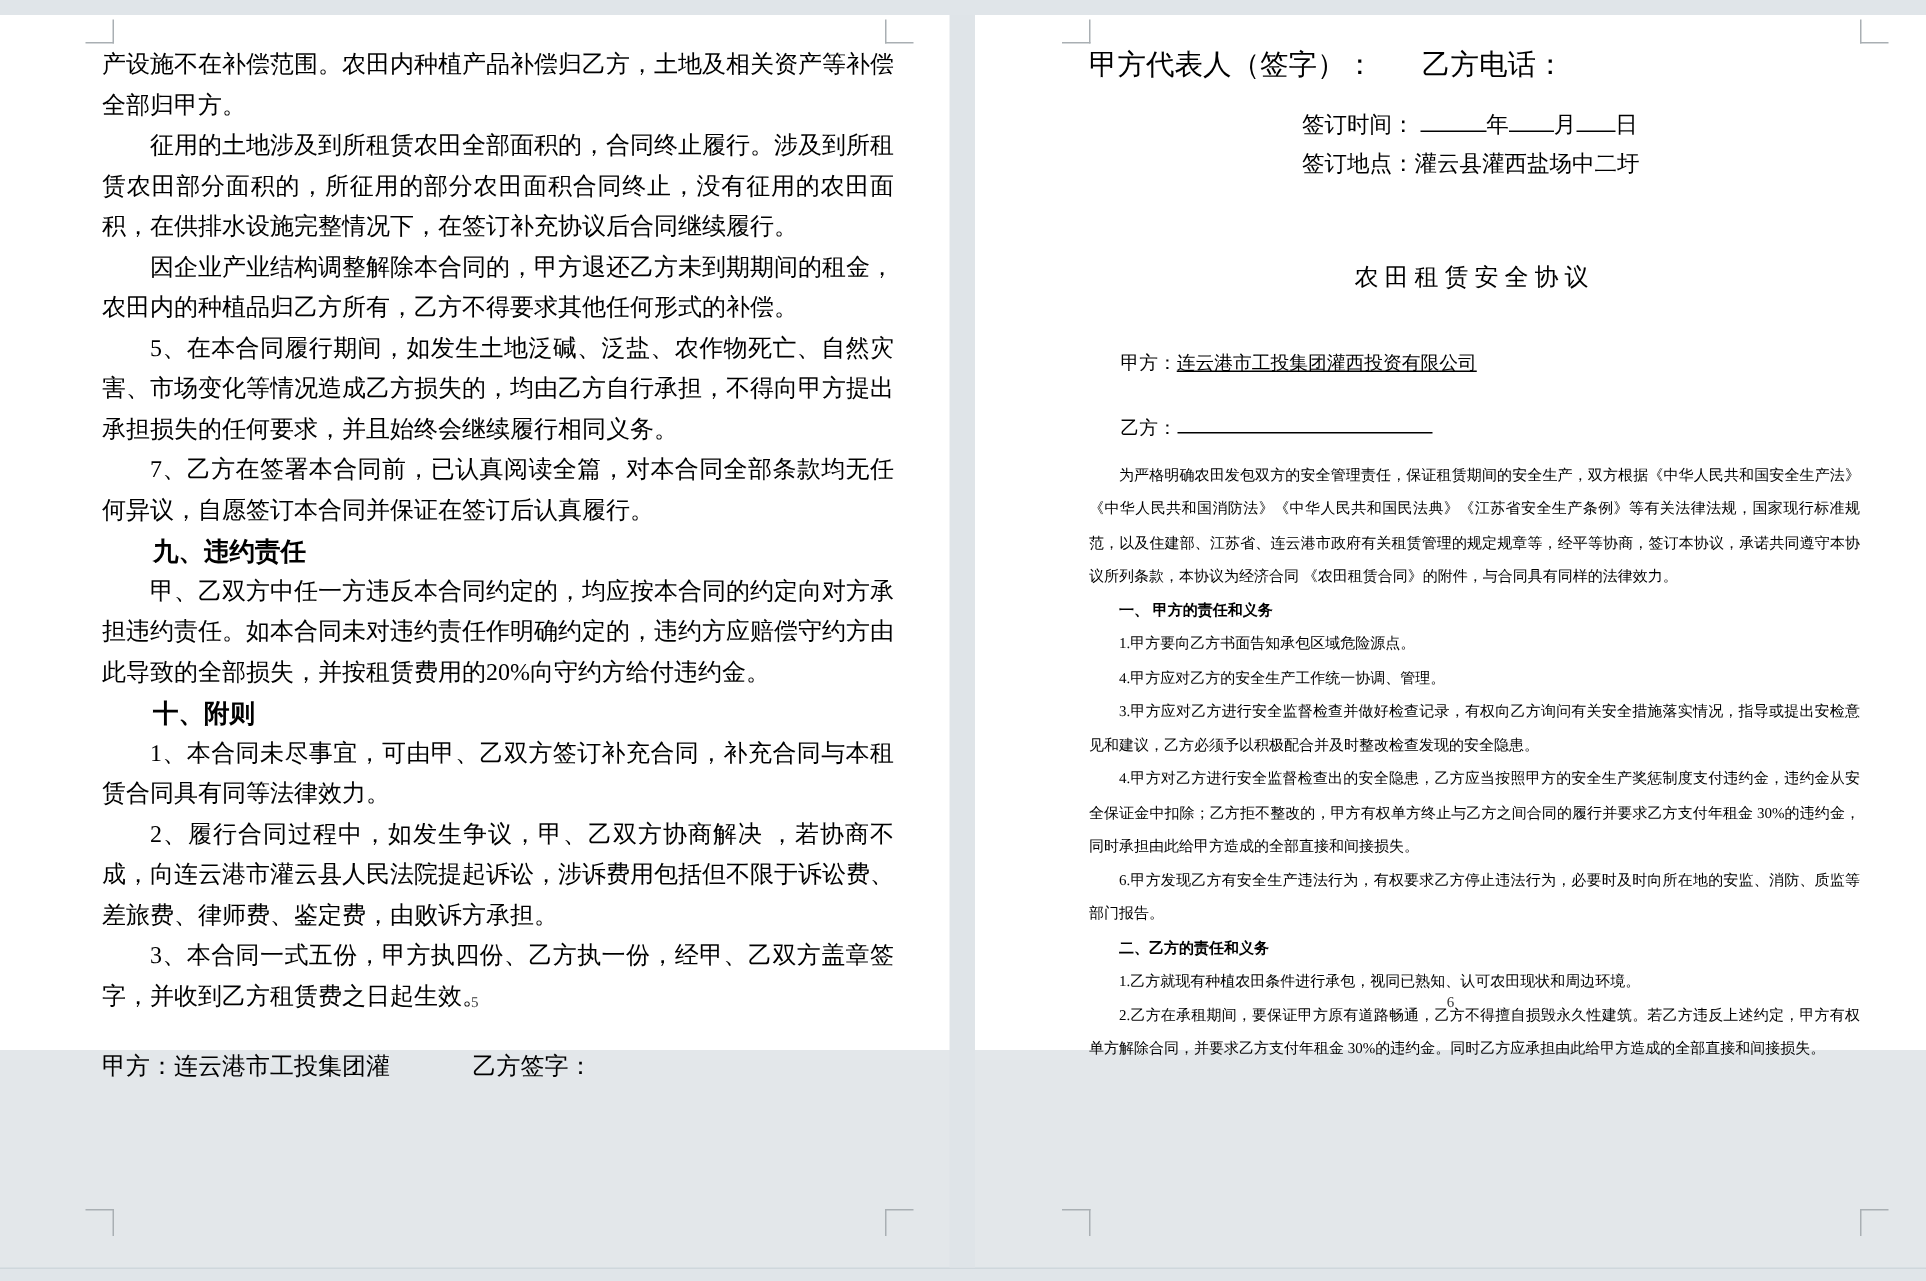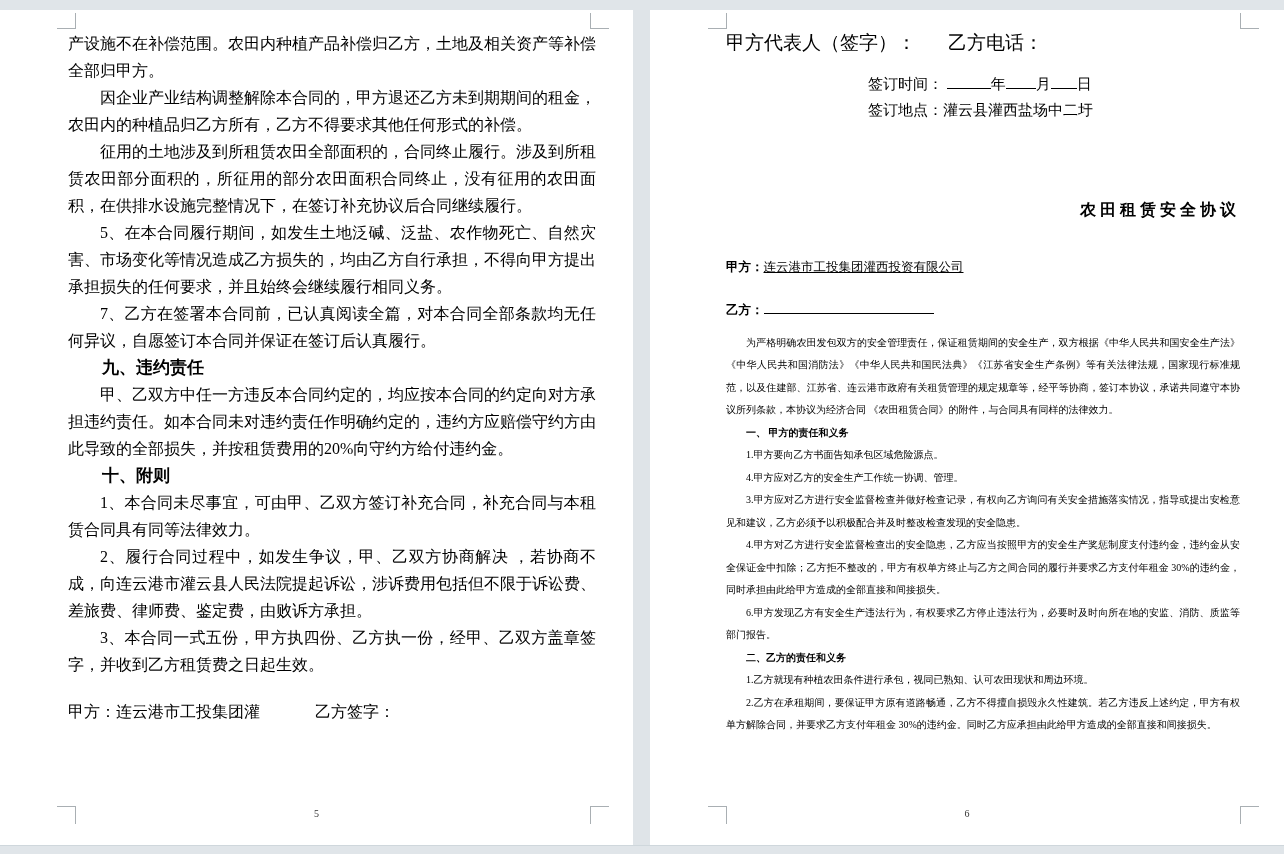--- a/index.html
+++ b/index.html
@@ -4,21 +4,21 @@
 <style>
   html,body{margin:0;padding:0;}
   body{
     width:1284px;height:854px;overflow:hidden;position:relative;
     background:#e3e7ea;color:#000;
     font-family:"Liberation Serif","DejaVu Serif",serif;
   }
   .canvas-strip{position:absolute;left:0;width:1284px;background:#e0e5e9;}
   .strip-top{top:0;height:10px;}
   .strip-bottom{top:845px;height:9px;border-top:1px solid #cfd7dc;}
-  .page{position:absolute;top:10px;height:835px;background:#ffffff;}
+  .page{position:absolute;top:10px;height:690px;background:#ffffff;}
   .page-left{left:0;width:633px;}
   .page-right{left:650px;width:634px;}
   .page-gap{position:absolute;left:633px;top:10px;width:17px;height:835px;background:#dfe4e8;}
   
   .crop{position:absolute;width:18px;height:15px;border:0 solid #a9afb3;}
   .crop.tl{border-right-width:1px;border-bottom-width:1px;}
   .crop.tr{border-left-width:1px;border-bottom-width:1px;}
   .crop.bl{border-right-width:1px;border-top-width:1px;height:17px;}
   .crop.br{border-left-width:1px;border-top-width:1px;height:17px;}
   .pos-tl{left:57px;top:3px;} .pos-tr{left:590px;top:3px;}
@@ -37,46 +37,46 @@
   .sig-col{position:absolute;top:0;}
   .sig-a{left:0;} .sig-b{left:247px;}
   .pagenum{position:absolute;bottom:26px;left:0;width:100%;text-align:center;font-size:10px;color:#333;}
   
   .content-right{position:absolute;left:76px;top:20px;width:514px;text-align:justify;}
   .r-top{position:relative;height:25px;font-size:19px;}
   .r-top .phone{position:absolute;left:222px;top:0;}
   .r-sign{margin:16px 0 0 142px;font-size:15px;line-height:26px;}
   .blank{display:inline-block;border-bottom:1px solid #000;height:15px;vertical-align:baseline;}
   .b1{width:44px;} .b2{width:30px;} .b3{width:26px;} .b-party{width:170px;}
-  .r-title{margin-top:77px;text-align:right;font-weight:bold;font-size:16px;letter-spacing:4px;}
+  .r-title{margin-top:52px;text-align:center;font-weight:normal;font-size:16px;letter-spacing:4px;}
   .r-party{margin-top:38px;font-size:12.5px;}
   .r-party + .r-party{margin-top:22px;}
-  .r-party .lbl{font-weight:bold;}
+  .r-party .lbl{font-weight:normal;margin-left:21px;}
   .r-party .val{text-decoration:underline;}
   .r-body{margin-top:10px;font-size:10px;line-height:22.5px;}
   .r-body p{margin:0;text-indent:2em;}
   .r-body p.rhead{font-weight:bold;}
 </style>
 </head>
 <body>
 
 <div class="canvas-strip strip-top"></div>
 <div class="canvas-strip strip-bottom"></div>
 <div class="page-gap"></div>
 
 <div class="page page-left">
   <div class="crop tl pos-tl"></div>
   <div class="crop tr pos-tr"></div>
   <div class="crop bl pos-bl"></div>
   <div class="crop br pos-br"></div>
 
   <div class="content-left">
     <p>产设施不在补偿范围。农田内种植产品补偿归乙方，土地及相关资产等补偿全部归甲方。</p>
+    <p class="ind">征用的土地涉及到所租赁农田全部面积的，合同终止履行。涉及到所租赁农田部分面积的，所征用的部分农田面积合同终止，没有征用的农田面积，在供排水设施完整情况下，在签订补充协议后合同继续履行。</p>
     <p class="ind">因企业产业结构调整解除本合同的，甲方退还乙方未到期期间的租金，农田内的种植品归乙方所有，乙方不得要求其他任何形式的补偿。</p>
-    <p class="ind">征用的土地涉及到所租赁农田全部面积的，合同终止履行。涉及到所租赁农田部分面积的，所征用的部分农田面积合同终止，没有征用的农田面积，在供排水设施完整情况下，在签订补充协议后合同继续履行。</p>
     <p class="ind">5、在本合同履行期间，如发生土地泛碱、泛盐、农作物死亡、自然灾害、市场变化等情况造成乙方损失的，均由乙方自行承担，不得向甲方提出承担损失的任何要求，并且始终会继续履行相同义务。</p>
     <p class="ind">7、乙方在签署本合同前，已认真阅读全篇，对本合同全部条款均无任何异议，自愿签订本合同并保证在签订后认真履行。</p>
     <p class="head">九、违约责任</p>
     <p class="ind">甲、乙双方中任一方违反本合同约定的，均应按本合同的约定向对方承担违约责任。如本合同未对违约责任作明确约定的，违约方应赔偿守约方由此导致的全部损失，并按租赁费用的20%向守约方给付违约金。</p>
     <p class="head">十、附则</p>
     <p class="ind">1、本合同未尽事宜，可由甲、乙双方签订补充合同，补充合同与本租赁合同具有同等法律效力。</p>
     <p class="ind">2、履行合同过程中，如发生争议，甲、乙双方协商解决 ，若协商不成，向连云港市灌云县人民法院提起诉讼，涉诉费用包括但不限于诉讼费、差旅费、律师费、鉴定费，由败诉方承担。</p>
     <p class="ind">3、本合同一式五份，甲方执四份、乙方执一份，经甲、乙双方盖章签字，并收到乙方租赁费之日起生效。</p>
 
     <div class="sig">

